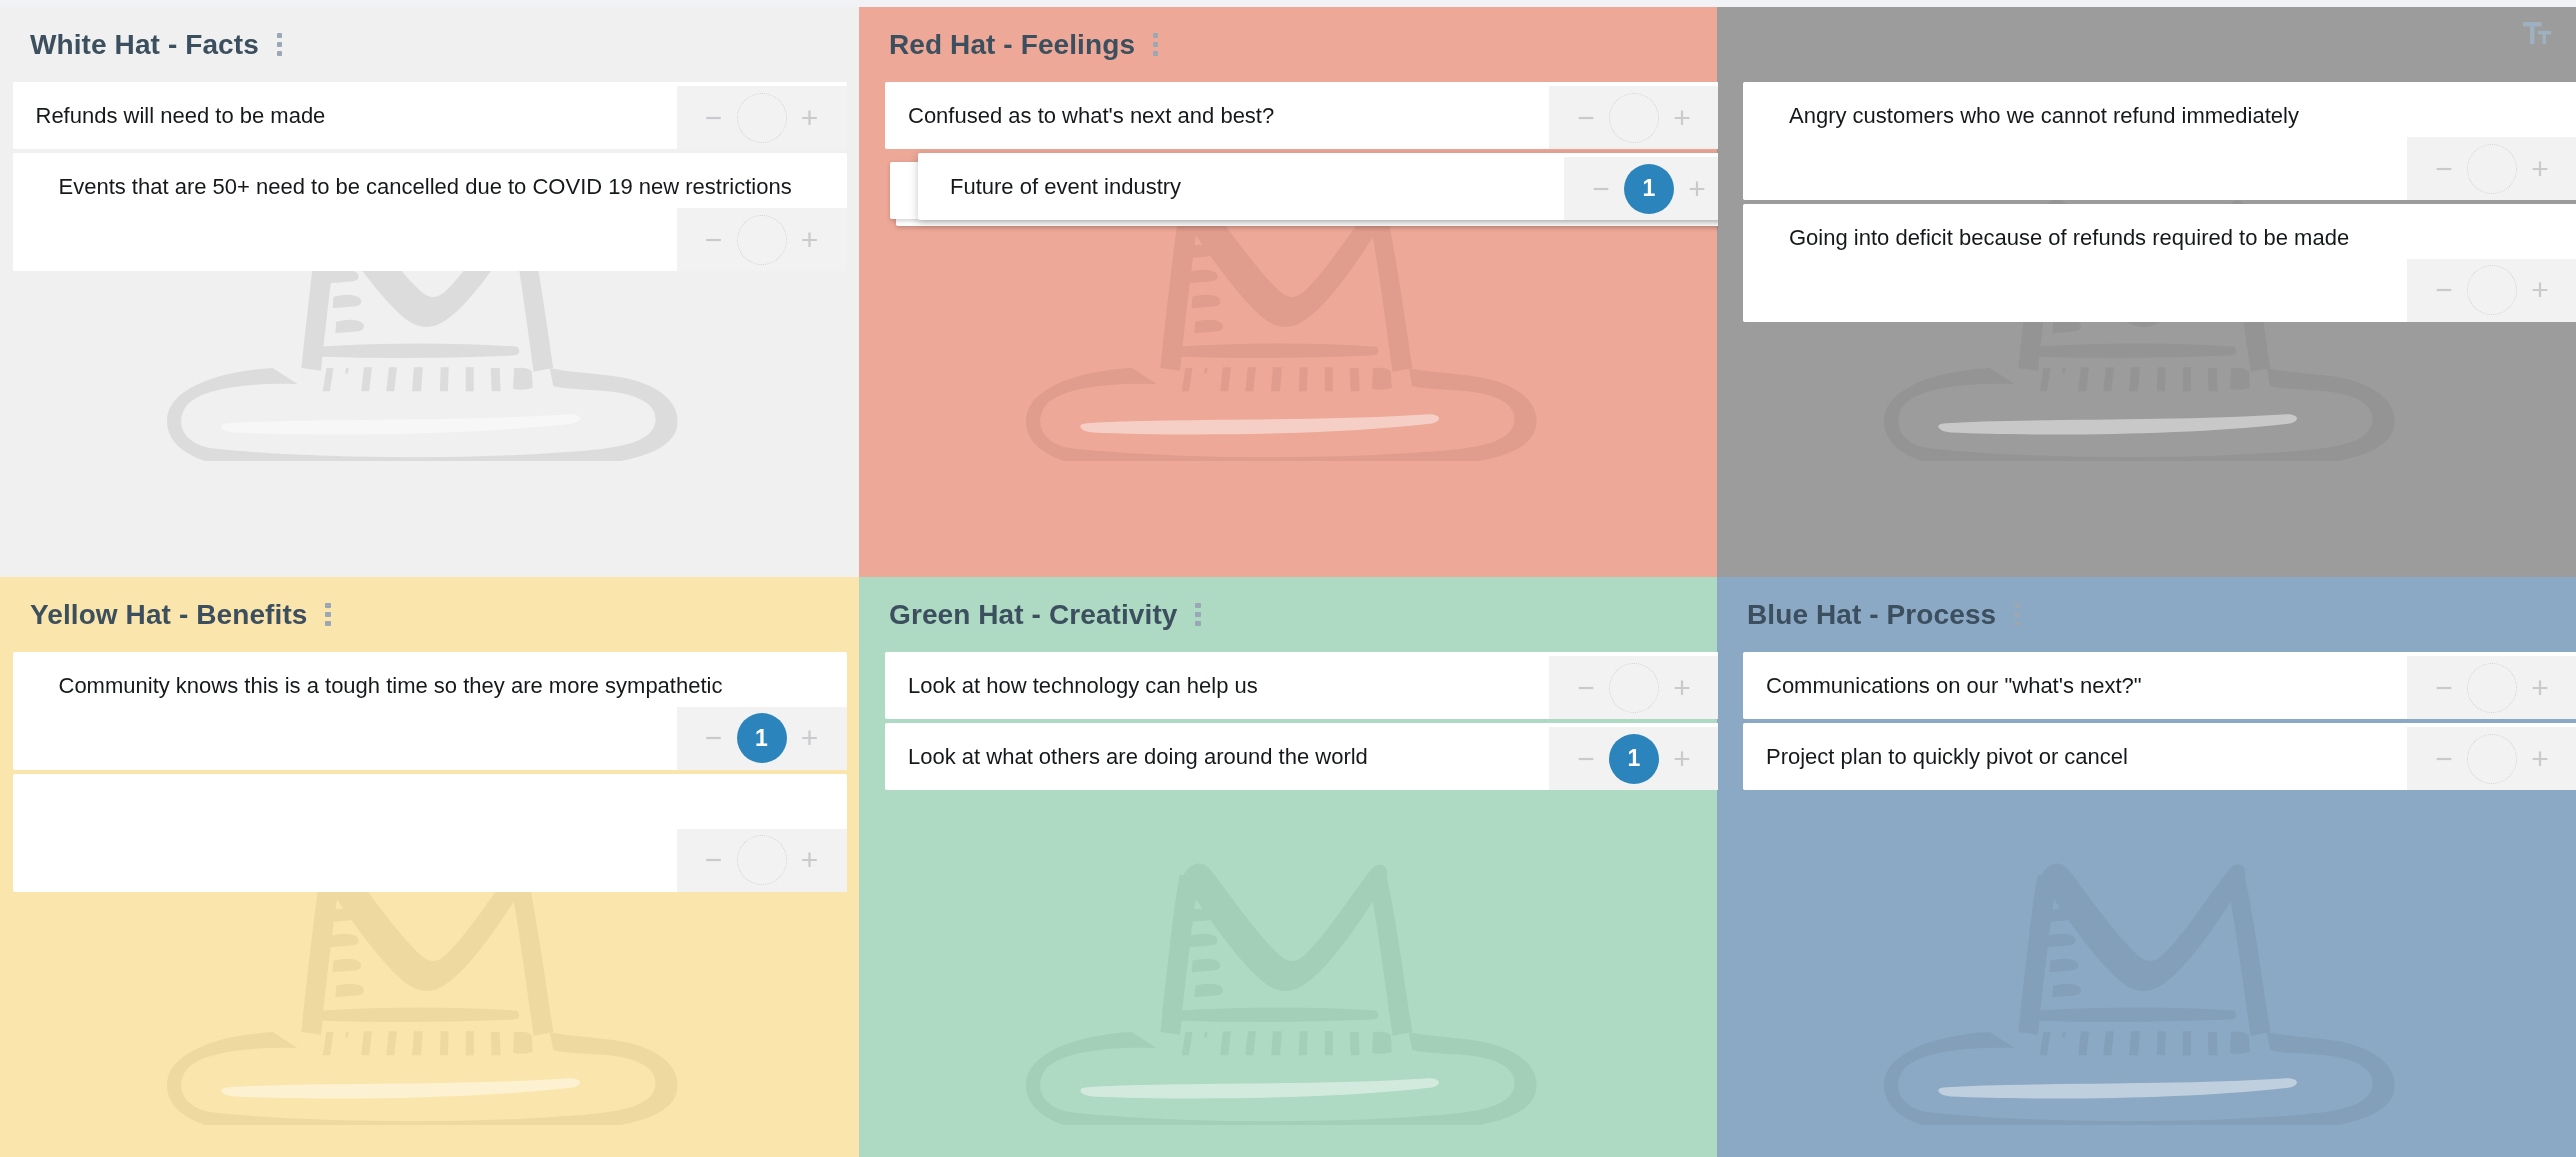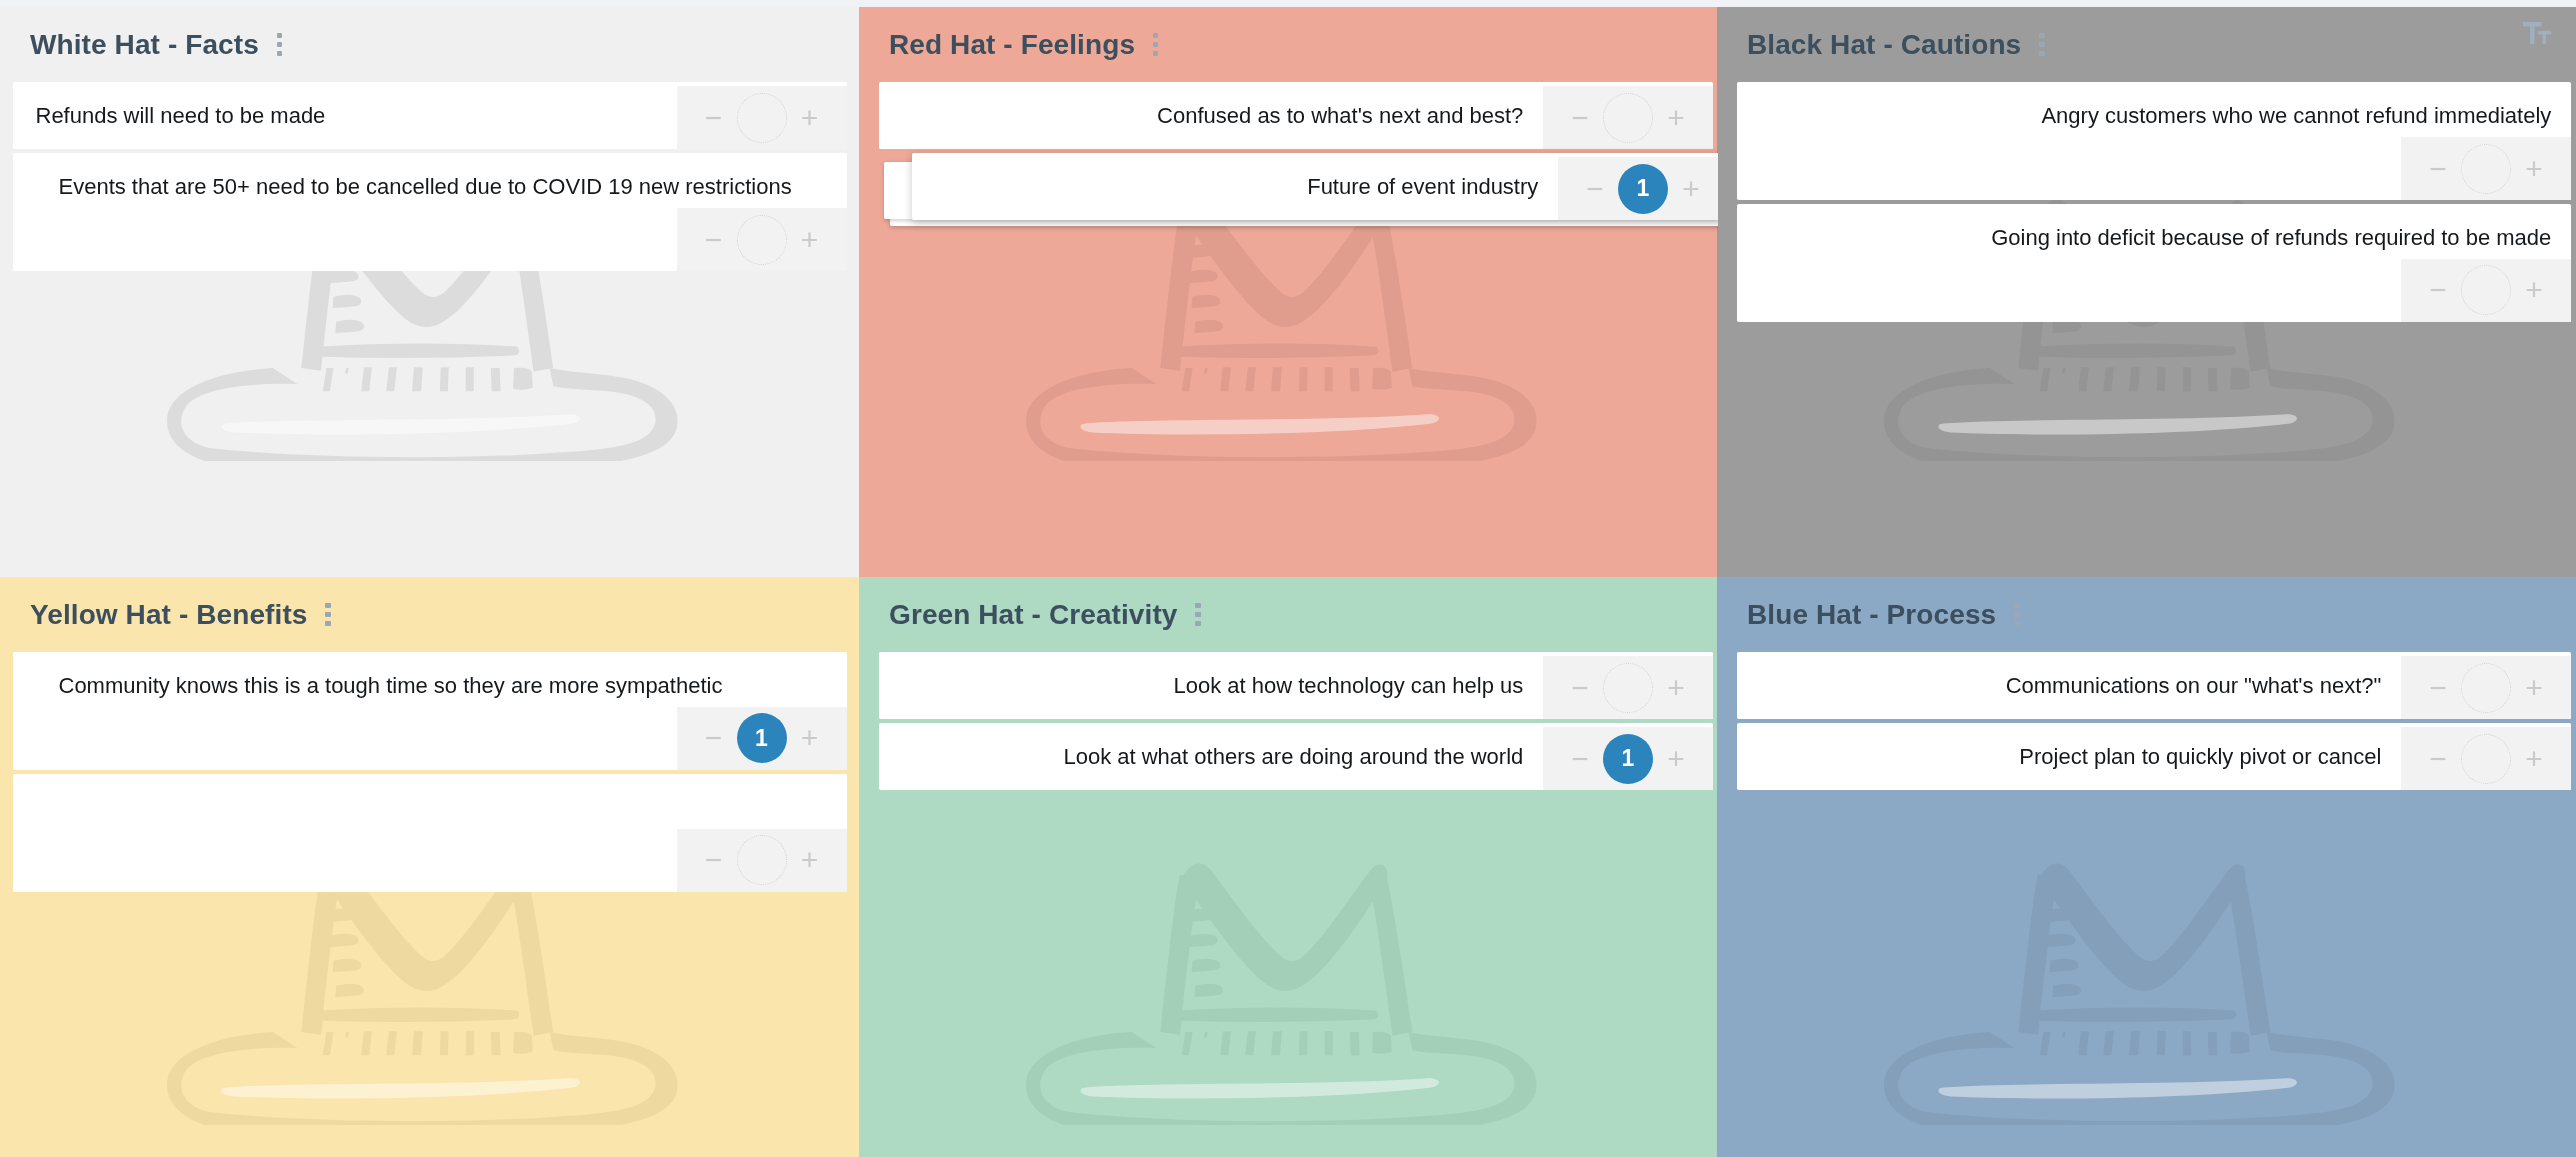--- a/index.html
+++ b/index.html
@@ -95,21 +95,21 @@
   }
 
   
   .cards {
     position: absolute;
     left: 12.5px;
     top: 75px;
     width: 834px;
     z-index: 4;
   }
-  .col-c1 .cards, .col-c2 .cards { left: 20px; width: 834px; text-align: right; }
+  .col-c1 .cards, .col-c2 .cards { left: 26px; width: 834px; }
 
   .card {
     position: relative;
     background: #ffffff;
     display: flex;
     align-items: stretch;
     min-height: 57px;
     margin-bottom: 3.6px;
     border-radius: 1.8px;
   }
@@ -383,28 +383,20 @@
                C150 296 320 300 452 290 C512 286 546 280 552 258
                C556 238 536 226 500 222 C470 219 452 220 438 216
                l-4 -20 c26 6 62 6 88 12 c42 10 60 32 54 56
                c-8 28 -56 38 -122 44 C388 318 196 316 76 306
                C30 300 2 280 6 250 C10 222 54 200 124 196 Z"></path>
 
       <path d="M72 258 C150 252 330 256 452 248 C468 246 474 254 460 258
                C340 272 170 272 80 268 C66 267 62 259 72 258 Z" opacity="0.45" fill="#ffffff"></path>
     </g>
   </svg>
-      <div class="col-head">
-       <span class="col-title">Black Hat - Cautions</span>
-       <span class="kebab">
-            <i></i>
-            <i></i>
-            <i></i>
-          </span>
-     </div>
      <div class="cards">
 
     <div class="card tall">
       <div class="card-text">Angry customers who we cannot refund immediately</div>
       <div class="vote">
       <span class="vote-btn">−</span>
       <span class="vote-count empty"></span>
       <span class="vote-btn">+</span>
     </div>
     </div>

